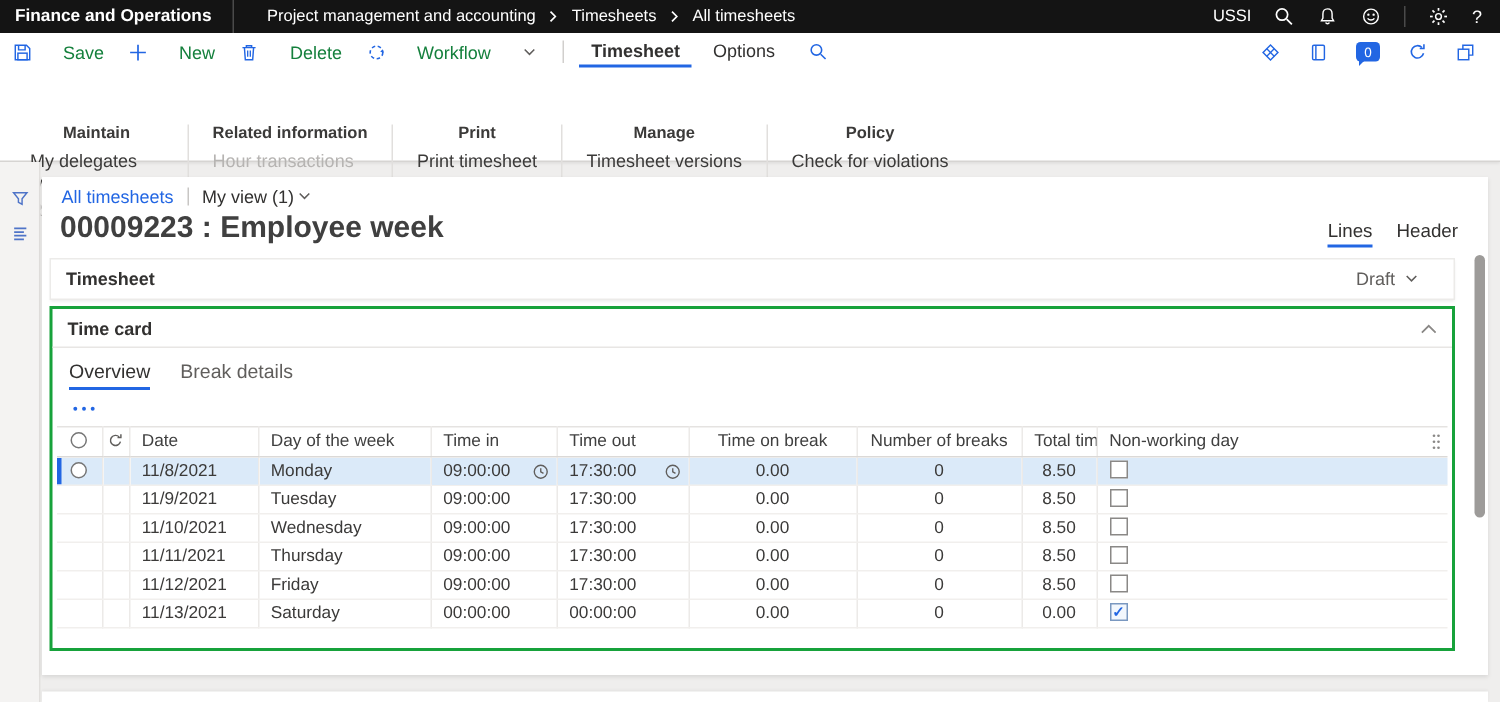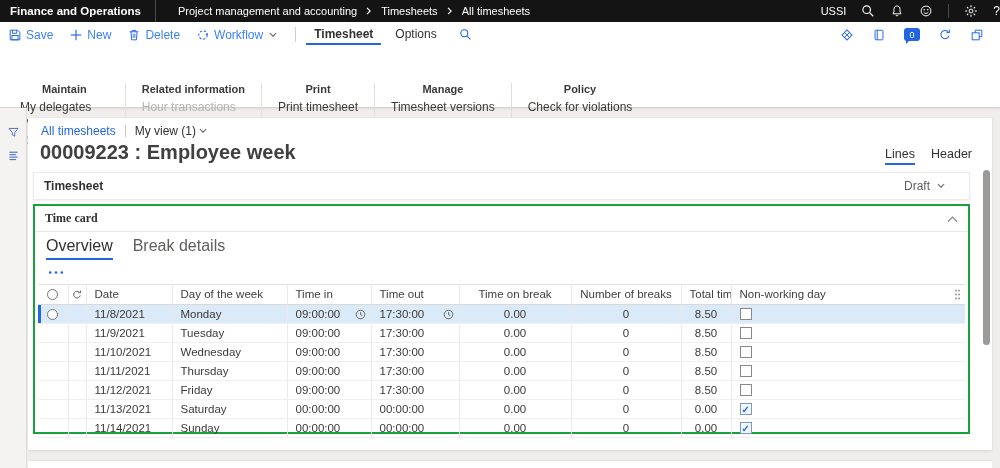--- a/index.html
+++ b/index.html
@@ -6,29 +6,29 @@
   html,body { width:1000px; height:468px; overflow:hidden; }
   body { font-family:"Liberation Sans", sans-serif; background:#efeeed; position:relative; color:#323130; }
   svg { display:block; }
 
   
   #topbar { position:absolute; top:0; left:0; right:0; height:22px; background:#141414; display:flex; align-items:center; color:#fff; }
   .tb-app { font-size:11.5px; font-weight:700; padding:0 14px 0 10px; height:22px; line-height:22px; }
   .tb-div { width:1px; height:22px; background:#4a4a4a; }
   .tb-crumbs { display:flex; align-items:center; gap:8px; margin-left:22px; font-size:11px; }
   .tb-crumb { cursor:pointer; }
-  .tb-right { margin-left:auto; display:flex; align-items:center; gap:15px; padding-right:0; }
+  .tb-right { margin-left:auto; display:flex; align-items:center; gap:15px; padding-right:12px; }
   .tb-env { font-size:11px; }
   .tb-ic { width:14px; height:14px; color:#fff; cursor:pointer; }
   .tb-help { font-size:12px; cursor:pointer; }
 
   
   #chrome { position:absolute; top:22px; left:0; right:0; height:86px; background:#ffffff; border-bottom:1px solid #d6d4d2; box-shadow:0 1px 2px rgba(0,0,0,.07); }
   #actionrow { height:25px; display:flex; align-items:center; padding-left:8px; }
-  .ap-btn { display:flex; align-items:center; gap:4px; font-size:12px; color:#3b82f6; margin-right:16px; cursor:pointer; }
+  .ap-btn { display:flex; align-items:center; gap:20px; font-size:12px; color:#15803d; margin-right:16px; cursor:pointer; }
   .ap-ic { width:14px; height:14px; color:#2266E3; }
   .ap-chev { width:8px; height:6px; color:#605e5c; margin-left:2px; }
   .ap-div { width:1px; height:15px; background:#d1cfcd; margin:0 10px 0 2px; }
   .ap-tab { font-size:12px; padding:3px 8px 4px; margin-right:6px; cursor:pointer; color:#323130; }
   .ap-tab.active { font-weight:700; border-bottom:2px solid #2266E3; padding-bottom:2px; }
   .ap-search { width:13px; height:13px; color:#2266E3; margin-left:8px; cursor:pointer; }
   .ap-right { margin-left:auto; display:flex; align-items:center; gap:18px; padding-right:16px; }
   .badge-bubble { background:#2266E3; color:#fff; font-size:9px; min-width:16px; height:13px; border-radius:3px; display:flex; align-items:center; justify-content:center; position:relative; cursor:pointer; }
   .badge-bubble::after { content:""; position:absolute; left:2px; bottom:-3px; border:3px solid transparent; border-top-color:#2266E3; border-left-color:#2266E3; }
 
@@ -59,25 +59,25 @@
   .vtab { cursor:pointer; padding-bottom:2px; color:#323130; }
   .vtab.active { border-bottom:2px solid #2266E3; }
 
   
   .sec-bar { position:absolute; left:5px; top:54px; width:937px; height:28px; background:#fff; border:1px solid #ecebe9; box-shadow:0 1px 2px rgba(0,0,0,.08); display:flex; align-items:center; padding:0 10px; cursor:pointer; }
   .sec-bar .sec-title { font-size:12px; font-weight:700; color:#323130; }
   .sec-status { margin-left:auto; display:flex; align-items:center; gap:7px; font-size:12px; color:#605e5c; padding-right:14px; }
 
   
   .timecard { position:absolute; left:5px; top:86px; width:937px; height:230px; background:#fff; border:2px solid #17a23b; }
-  .tc-header { height:26px; display:flex; align-items:center; padding:0 10px; border-bottom:1px solid #e8e6e4; cursor:pointer;font-family:Liberation Serif, serif; }
+  .tc-header { height:26px; display:flex; align-items:center; padding:0 10px; border-bottom:1px solid #e8e6e4; cursor:pointer; }
   .tc-title { font-size:12px; font-weight:700; }
   .tc-collapse { margin-left:auto; width:11px; height:8px; color:#8a8886; cursor:pointer; }
   .tc-tabs { height:28px; display:flex; align-items:flex-end; gap:20px; padding:0 0 0 11px; }
-  .tc-tab { font-size:16px; color:#605e5c; padding-bottom:5px; cursor:pointer; }
+  .tc-tab { font-size:13px; color:#605e5c; padding-bottom:5px; cursor:pointer; }
   .tc-tab.active { color:#323130; border-bottom:2px solid #2266E3; padding-bottom:3px; }
   .tc-more { height:24px; display:flex; align-items:center; padding-left:13px; cursor:pointer; }
 
   
   table.grid { border-collapse:collapse; table-layout:fixed; width:927px; margin-left:3px; }
   .grid th, .grid td { border-right:1px solid #eceae8; font-weight:normal; font-size:11.5px; color:#3b3a39; padding:0 8px; height:18px; line-height:18px; text-align:left; white-space:nowrap; overflow:hidden; }
   .grid th:last-child, .grid td:last-child { border-right:none; }
   .grid thead th { height:19px; line-height:19px; border-top:1px solid #e5e3e1; border-bottom:1px solid #dbd9d7; color:#404040;margin-left:41px; }
   .grid tbody td { border-bottom:1px solid #f1efed; }
   .grid .num { text-align:center; }
@@ -411,31 +411,19 @@
     <td class="c-ref"></td>
     <td>11/13/2021</td>
     <td>Saturday</td>
     <td class="c-time"><span>00:00:00</span></td>
     <td class="c-time"><span>00:00:00</span></td>
     <td class="num">0.00</td>
     <td class="num">0</td>
     <td class="num">0.00</td>
     <td><span class="checkbox checked"></span></td>
   </tr>
-          <tr>
-    <td class="c-sel"><span class="radio"></span></td>
-    <td class="c-ref"></td>
-    <td>11/14/2021</td>
-    <td>Sunday</td>
-    <td class="c-time"><span>00:00:00</span></td>
-    <td class="c-time"><span>00:00:00</span></td>
-    <td class="num">0.00</td>
-    <td class="num">0</td>
-    <td class="num">0.00</td>
-    <td><span class="checkbox checked"></span></td>
-  </tr>
         </tbody>
     </table>
   </div>
 </div>
 
 <div id="bottomstrip"></div>
 <div id="scrollthumb"></div>
 
 </body></html>

